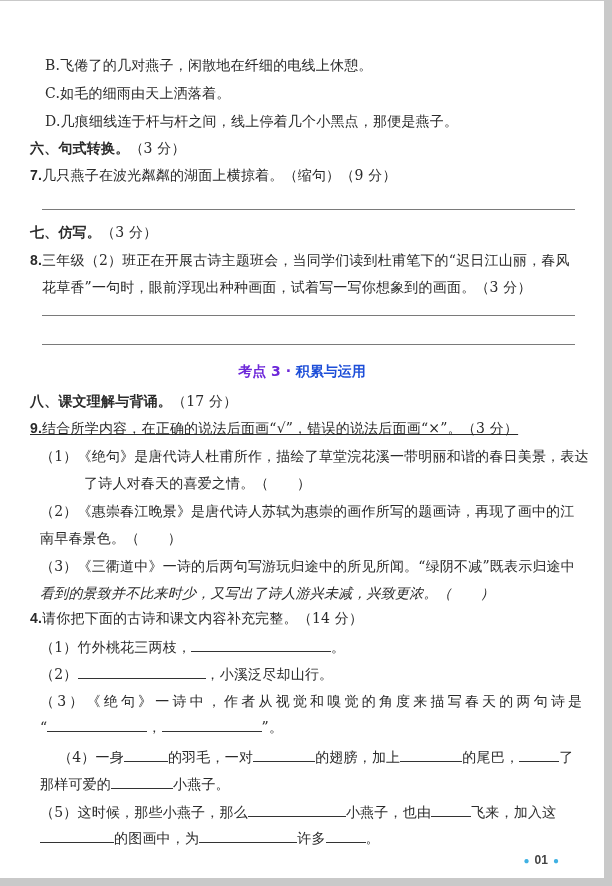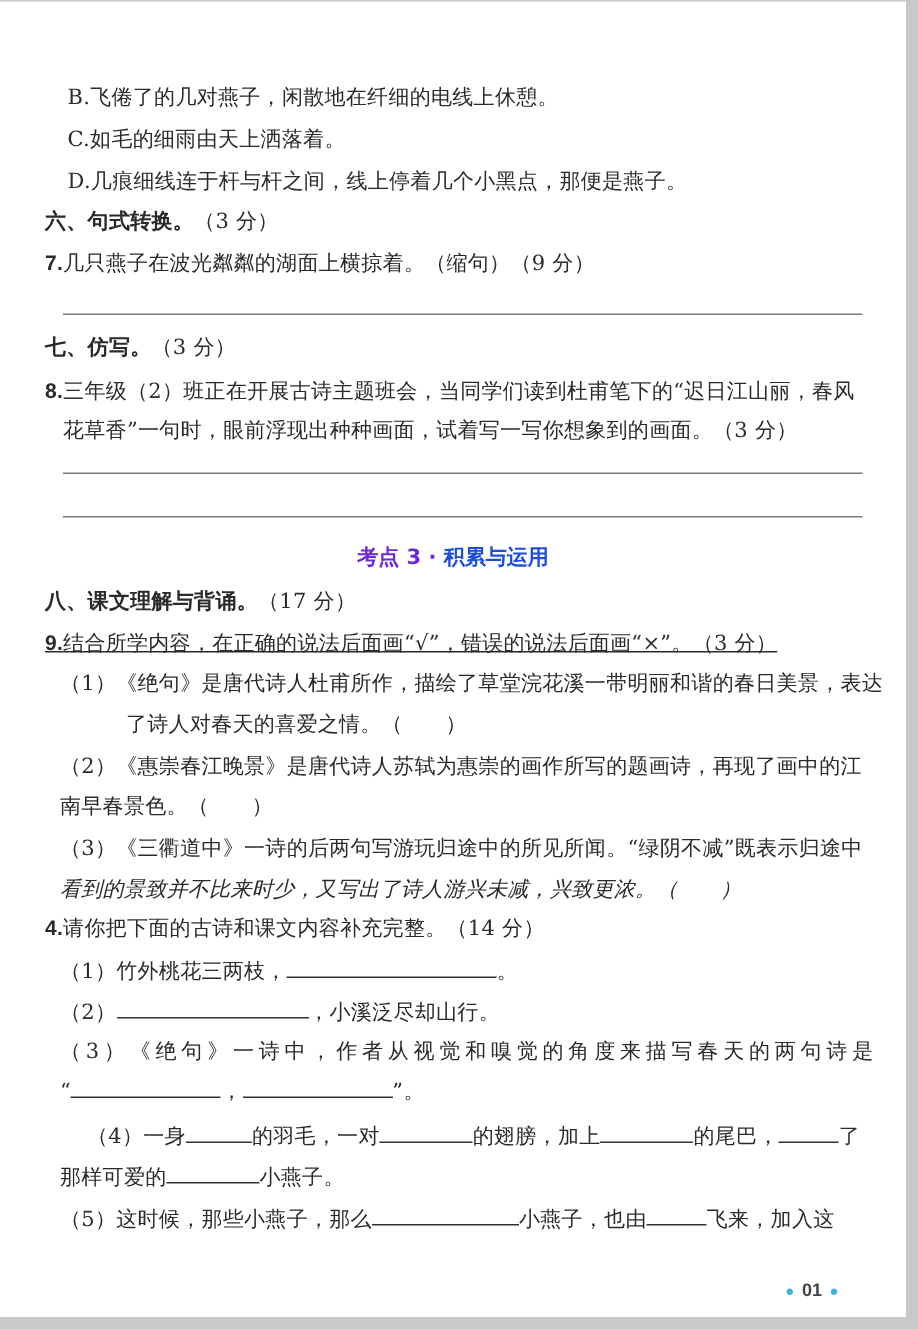--- a/index.html
+++ b/index.html
@@ -128,17 +128,20 @@
   <div class="line" style="left:40px; top:746px;margin-left:18px;">
     <span>（4）一身</span><span class="blank" style="width:44px;"></span><span>的羽毛，一对</span><span class="blank" style="width:62px;"></span><span>的翅膀，加上</span><span class="blank" style="width:62px;"></span><span>的尾巴，</span><span class="blank" style="width:40px;"></span><span>了</span>
   </div>
   <div class="line" style="left:40px; top:773px;">
     <span>那样可爱的</span><span class="blank" style="width:62px;"></span><span>小燕子。</span>
   </div>
 
   <div class="line" style="left:40px; top:801px;">
     <span>（5）这时候，那些小燕子，那么</span><span class="blank" style="width:98px;"></span><span>小燕子，也由</span><span class="blank" style="width:40px;"></span><span>飞来，加入这</span>
   </div>
+  <div class="line" style="left:40px; top:827px;">
+    <span class="blank" style="width:74px;"></span><span>的图画中，为</span><span class="blank" style="width:98px;"></span><span>许多</span><span class="blank" style="width:40px;"></span><span>。</span>
+  </div>
 
   <div class="pagenum">
     <span class="dot">●</span><span>01</span><span class="dot">●</span>
   </div>
 </div>
 
 </body></html>

